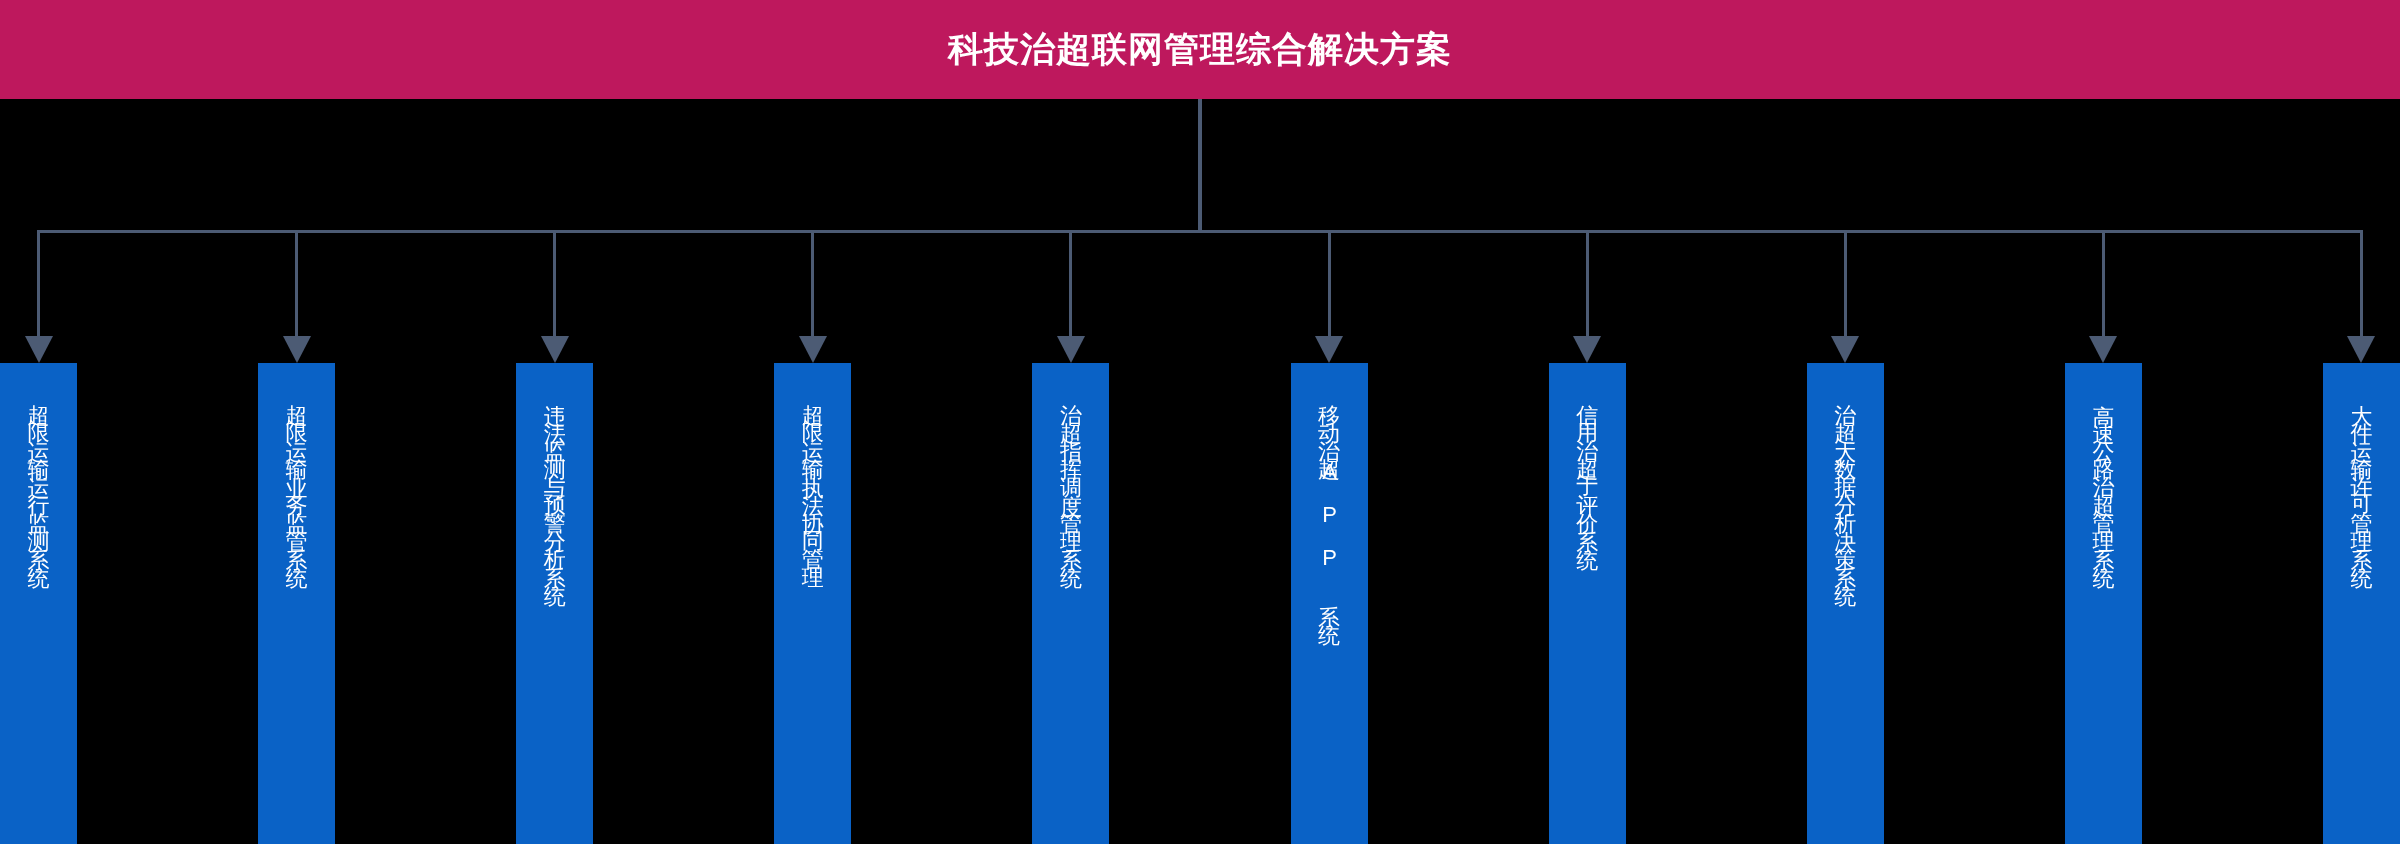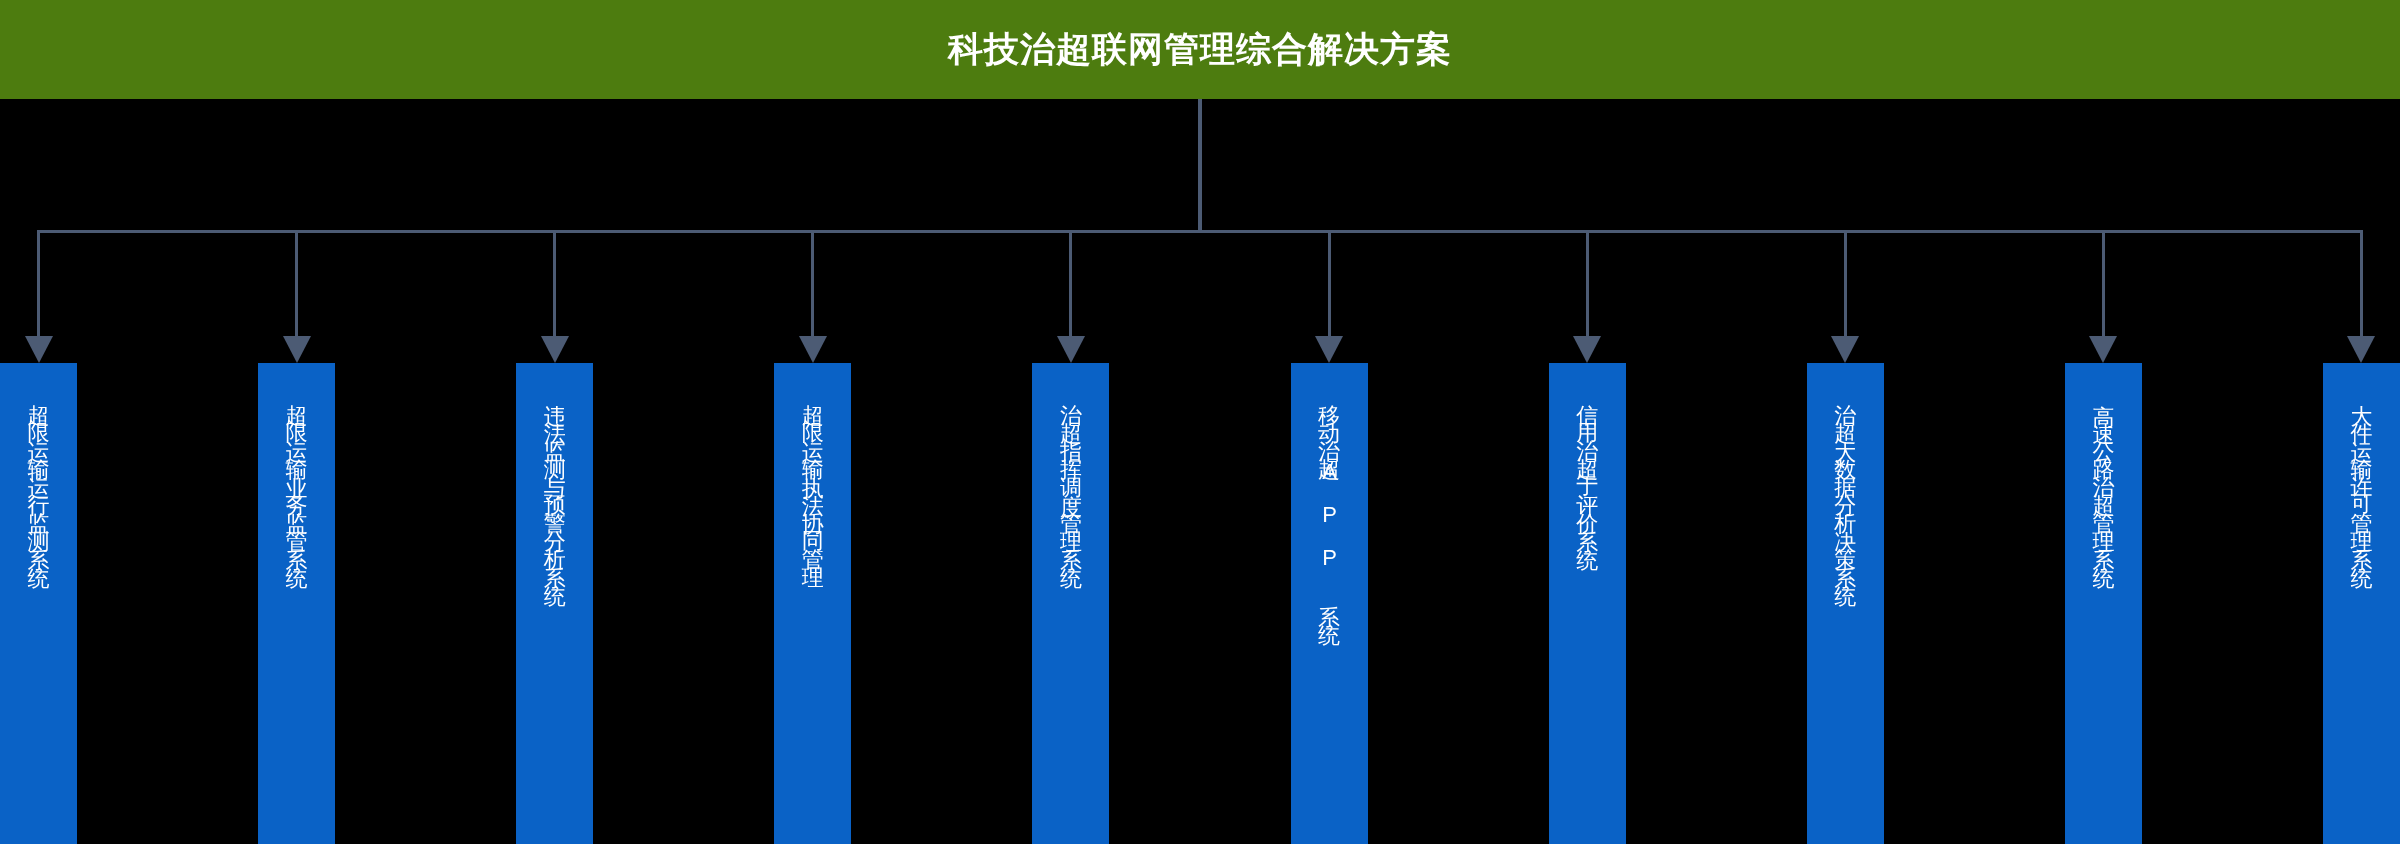--- a/index.html
+++ b/index.html
@@ -10,21 +10,21 @@
     height: 844px;
     background: #000000;
     font-family: "Liberation Sans", sans-serif;
     overflow: hidden;
   }
   .header {
     position: absolute;
     top: 0; left: 0;
     width: 100%;
     height: 99px;
-    background: #4d7c0f;
+    background: #be185d;
     display: flex;
     align-items: center;
     justify-content: center;
   }
   .title {
     color: #FFFFFF;
     font-size: 35px;
     font-weight: bold;
     letter-spacing: 1px;
     white-space: nowrap;

